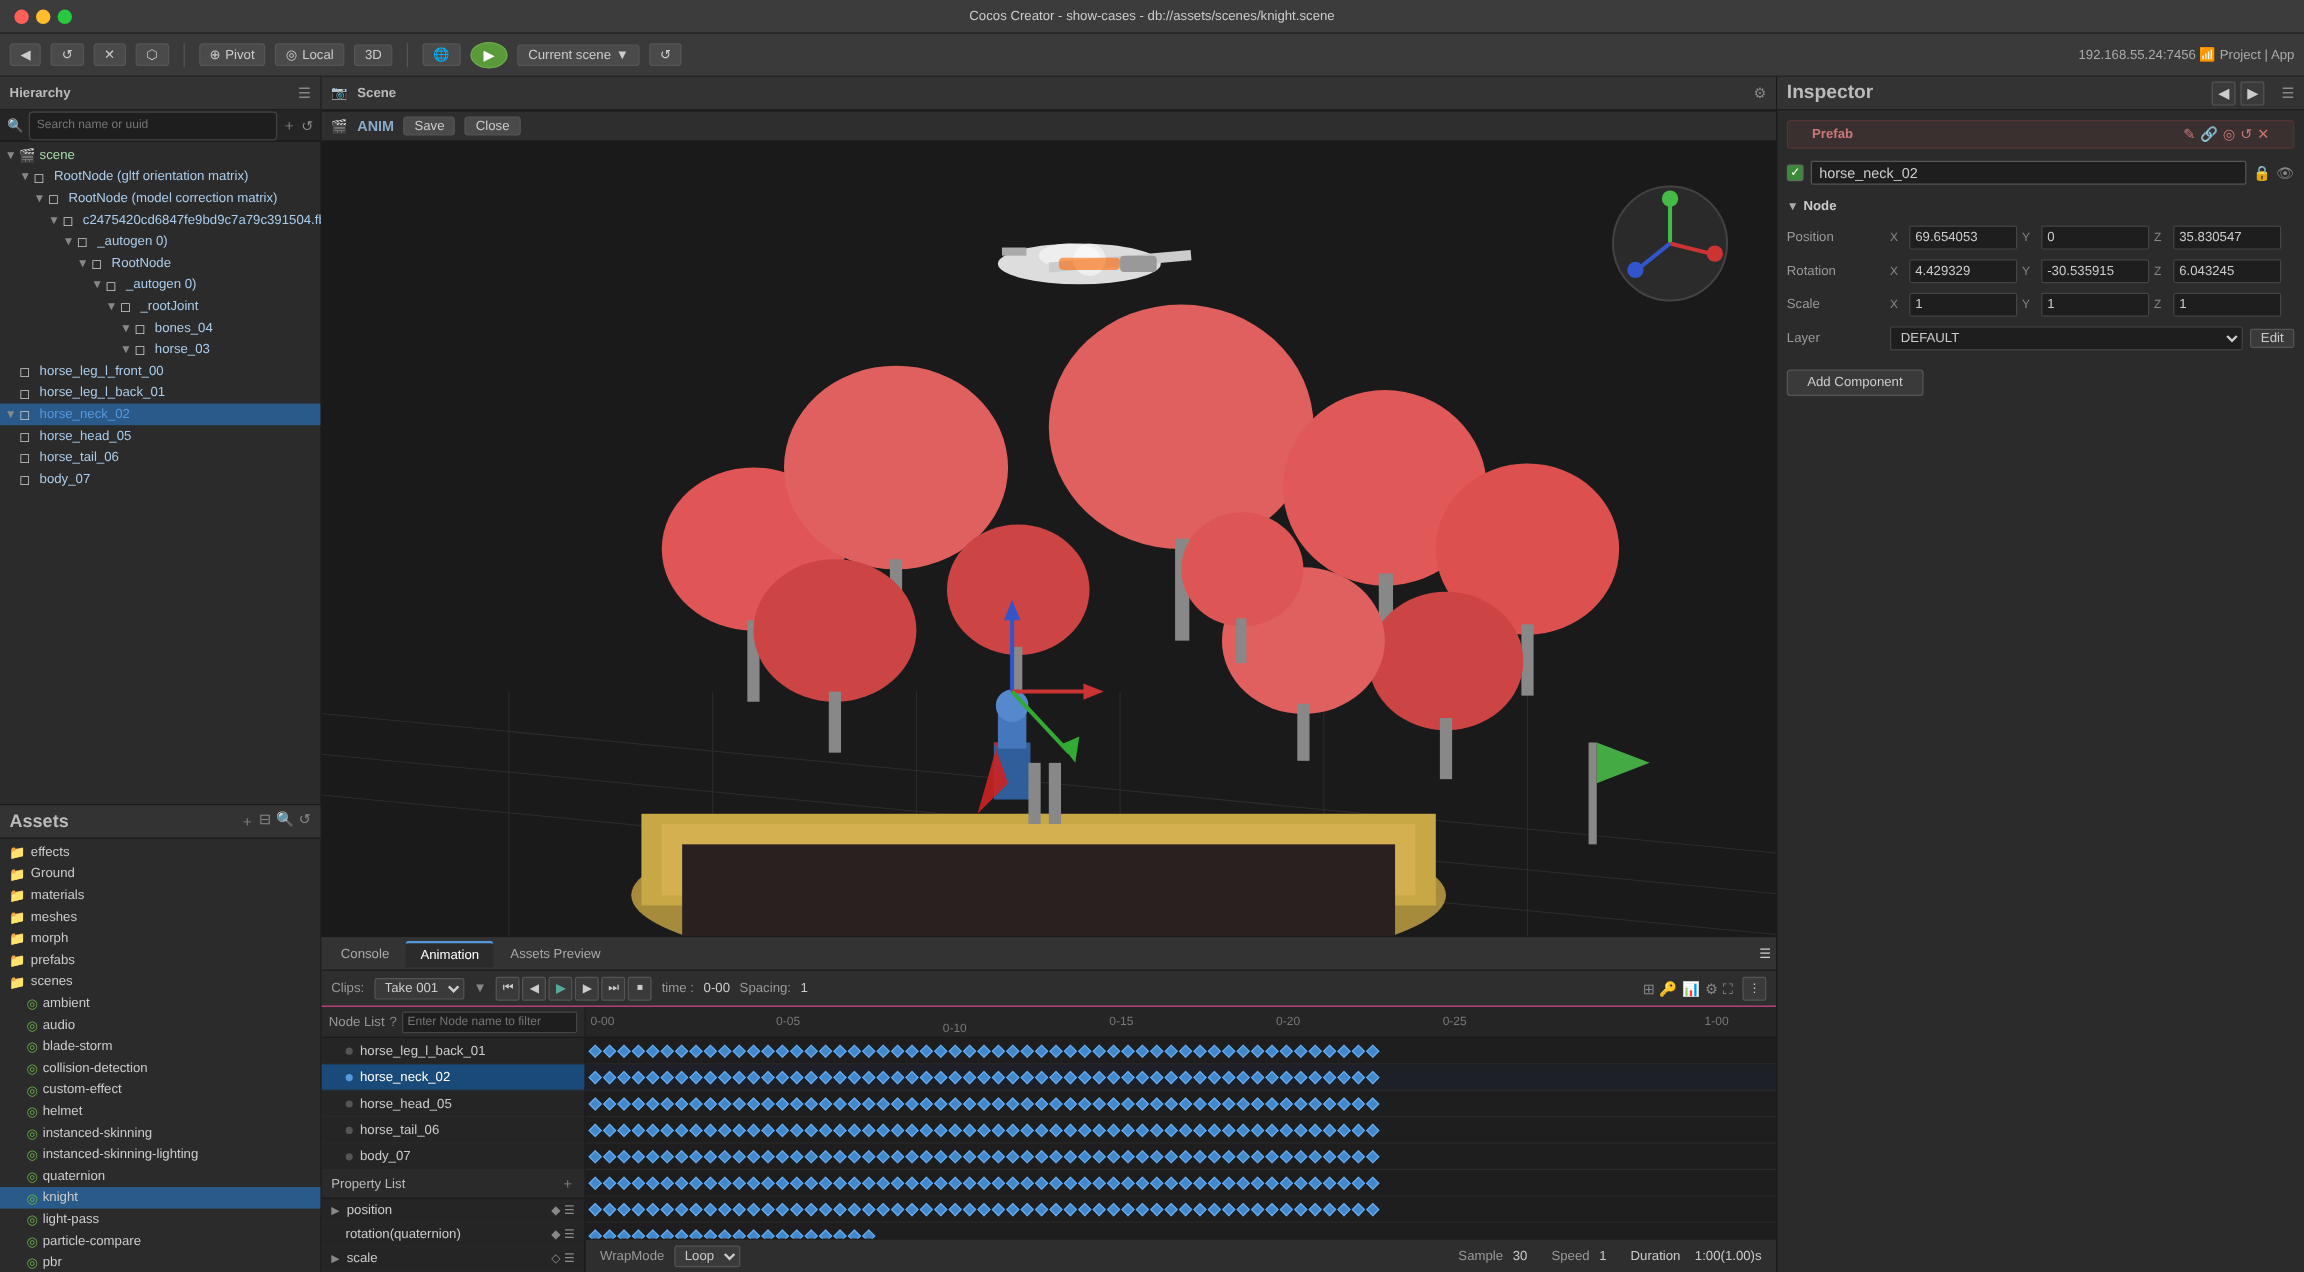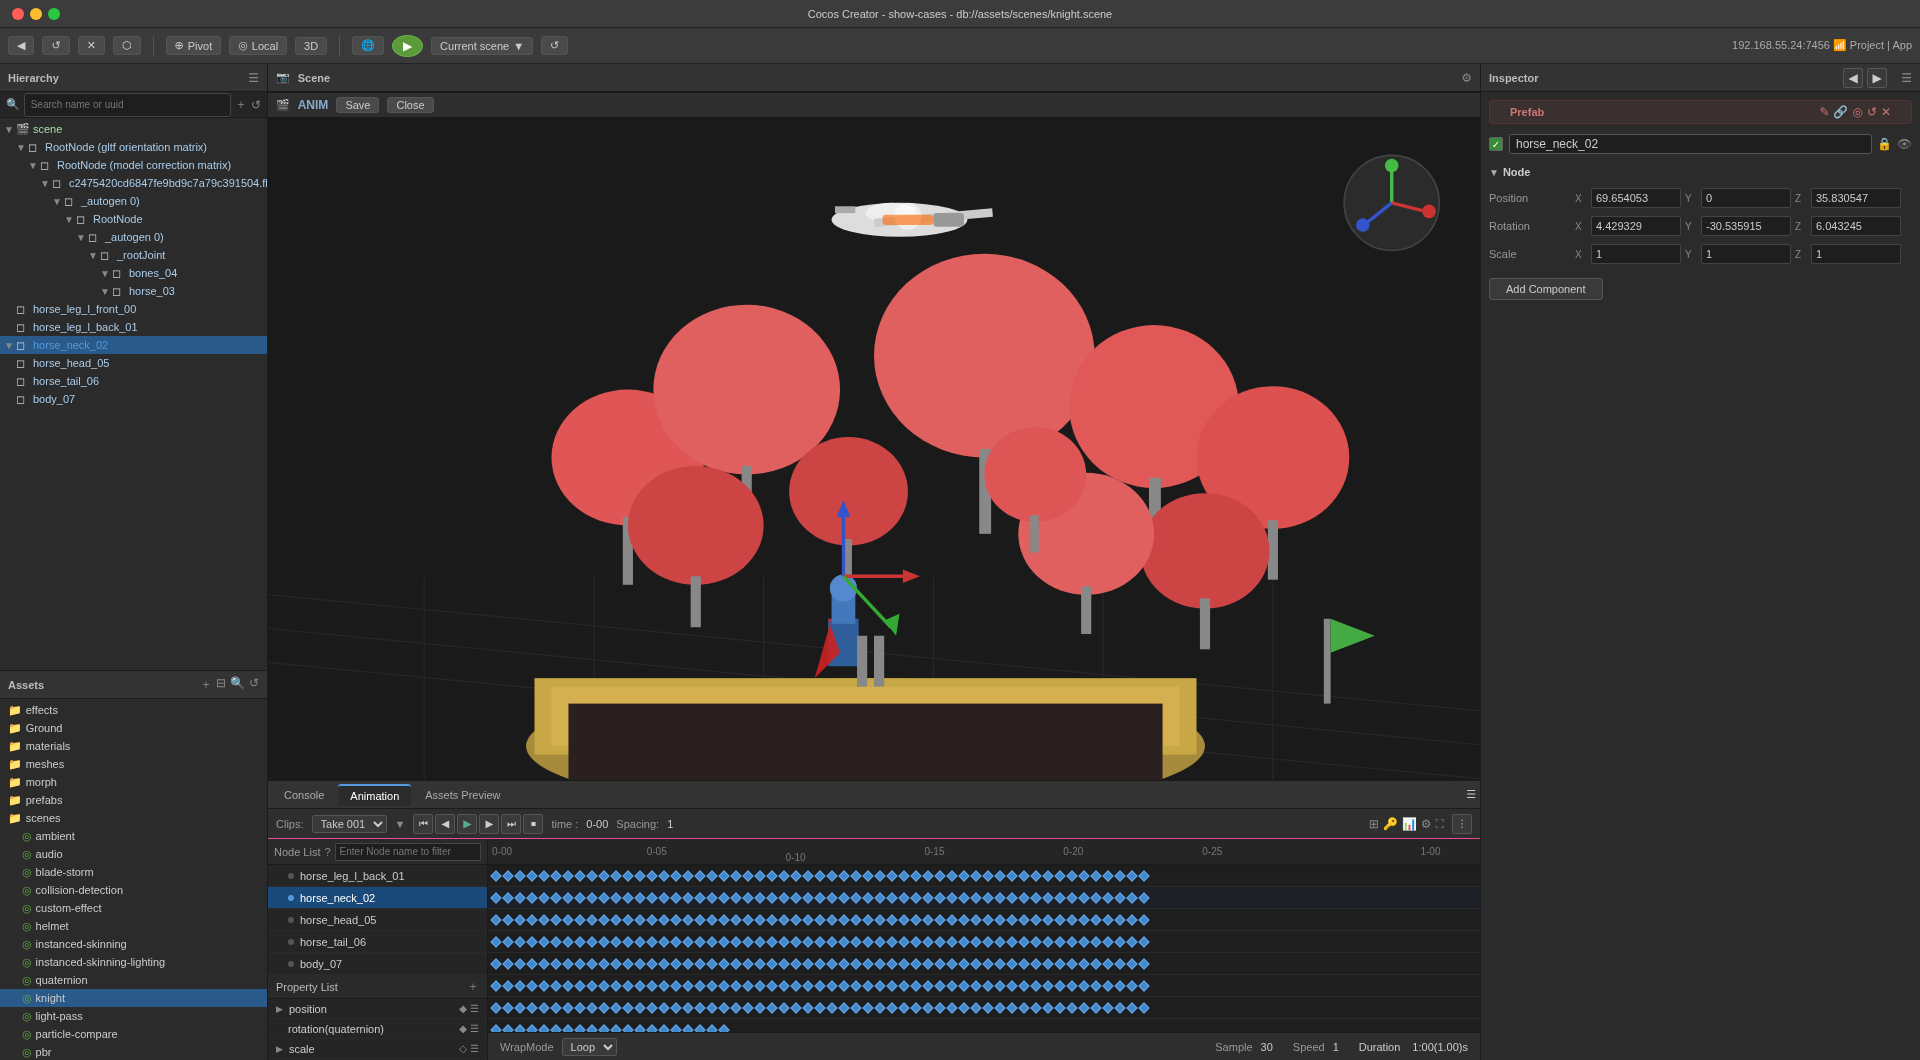--- a/index.html
+++ b/index.html
@@ -714,21 +714,21 @@
             <div class="tree-item indent-9">
               <span class="tree-arrow"></span>
               <span class="tree-icon">◻</span>
               <span class="tree-label node">body_07</span>
             </div>
           </div>
       </div>
 
       <div class="assets-section">
         <div class="panel-header">
-          <span style="font-weight:600;font-size:11px;color:#bbb;">Assets</span>
+          <span style="font-weight:600;font-size:15px;color:#bbb;">Assets</span>
           <div class="panel-icons">
             <span class="panel-icon">＋</span>
             <span class="panel-icon">⊟</span>
             <span class="panel-icon">🔍</span>
             <span class="panel-icon">↺</span>
           </div>
         </div>
         <div class="assets-list" id="assets-list">
             <div class="asset-item" style="padding-left: 8px;">
               <span class="folder-icon">📁</span>
@@ -1502,21 +1502,21 @@
             <span style="margin-left:12px;color:#ccc;">Duration</span>
             <span style="color:#ccc;margin-left:4px;">1:00(1.00)s</span>
           </div>
         </div>
       </div>
     </div>
   </div>
 
   <div id="inspector">
     <div id="inspector-header">
-      <span style="font-weight:600;font-size:11px;color:#bbb;">Inspector</span>
+      <span style="font-weight:600;font-size:16px;color:#bbb;">Inspector</span>
       <div class="inspector-nav">
         <div class="insp-nav-btn">◀</div>
         <div class="insp-nav-btn">▶</div>
       </div>
       <span class="panel-icon" style="margin-left:8px;">☰</span>
     </div>
 
     <div id="inspector-content">
       
       <div class="prefab-bar">
@@ -1597,19 +1597,26 @@
             <input type="text" class="xyz-input" value="1" style="">
           </div>
           <div class="xyz-group">
             <span class="xyz-letter">Z</span>
             <input type="text" class="xyz-input" value="1" style="">
           </div>
         </div>
       </div>
 
       
+      <div class="layer-row">
+        <span class="prop-field-label">Layer</span>
+        <select class="layer-select">
+          <option>DEFAULT</option>
+        </select>
+        <button class="edit-btn">Edit</button>
+      </div>
 
       
       <div class="add-component-btn">Add Component</div>
     </div>
   </div>
 
 </div>
 
 </body></html>

